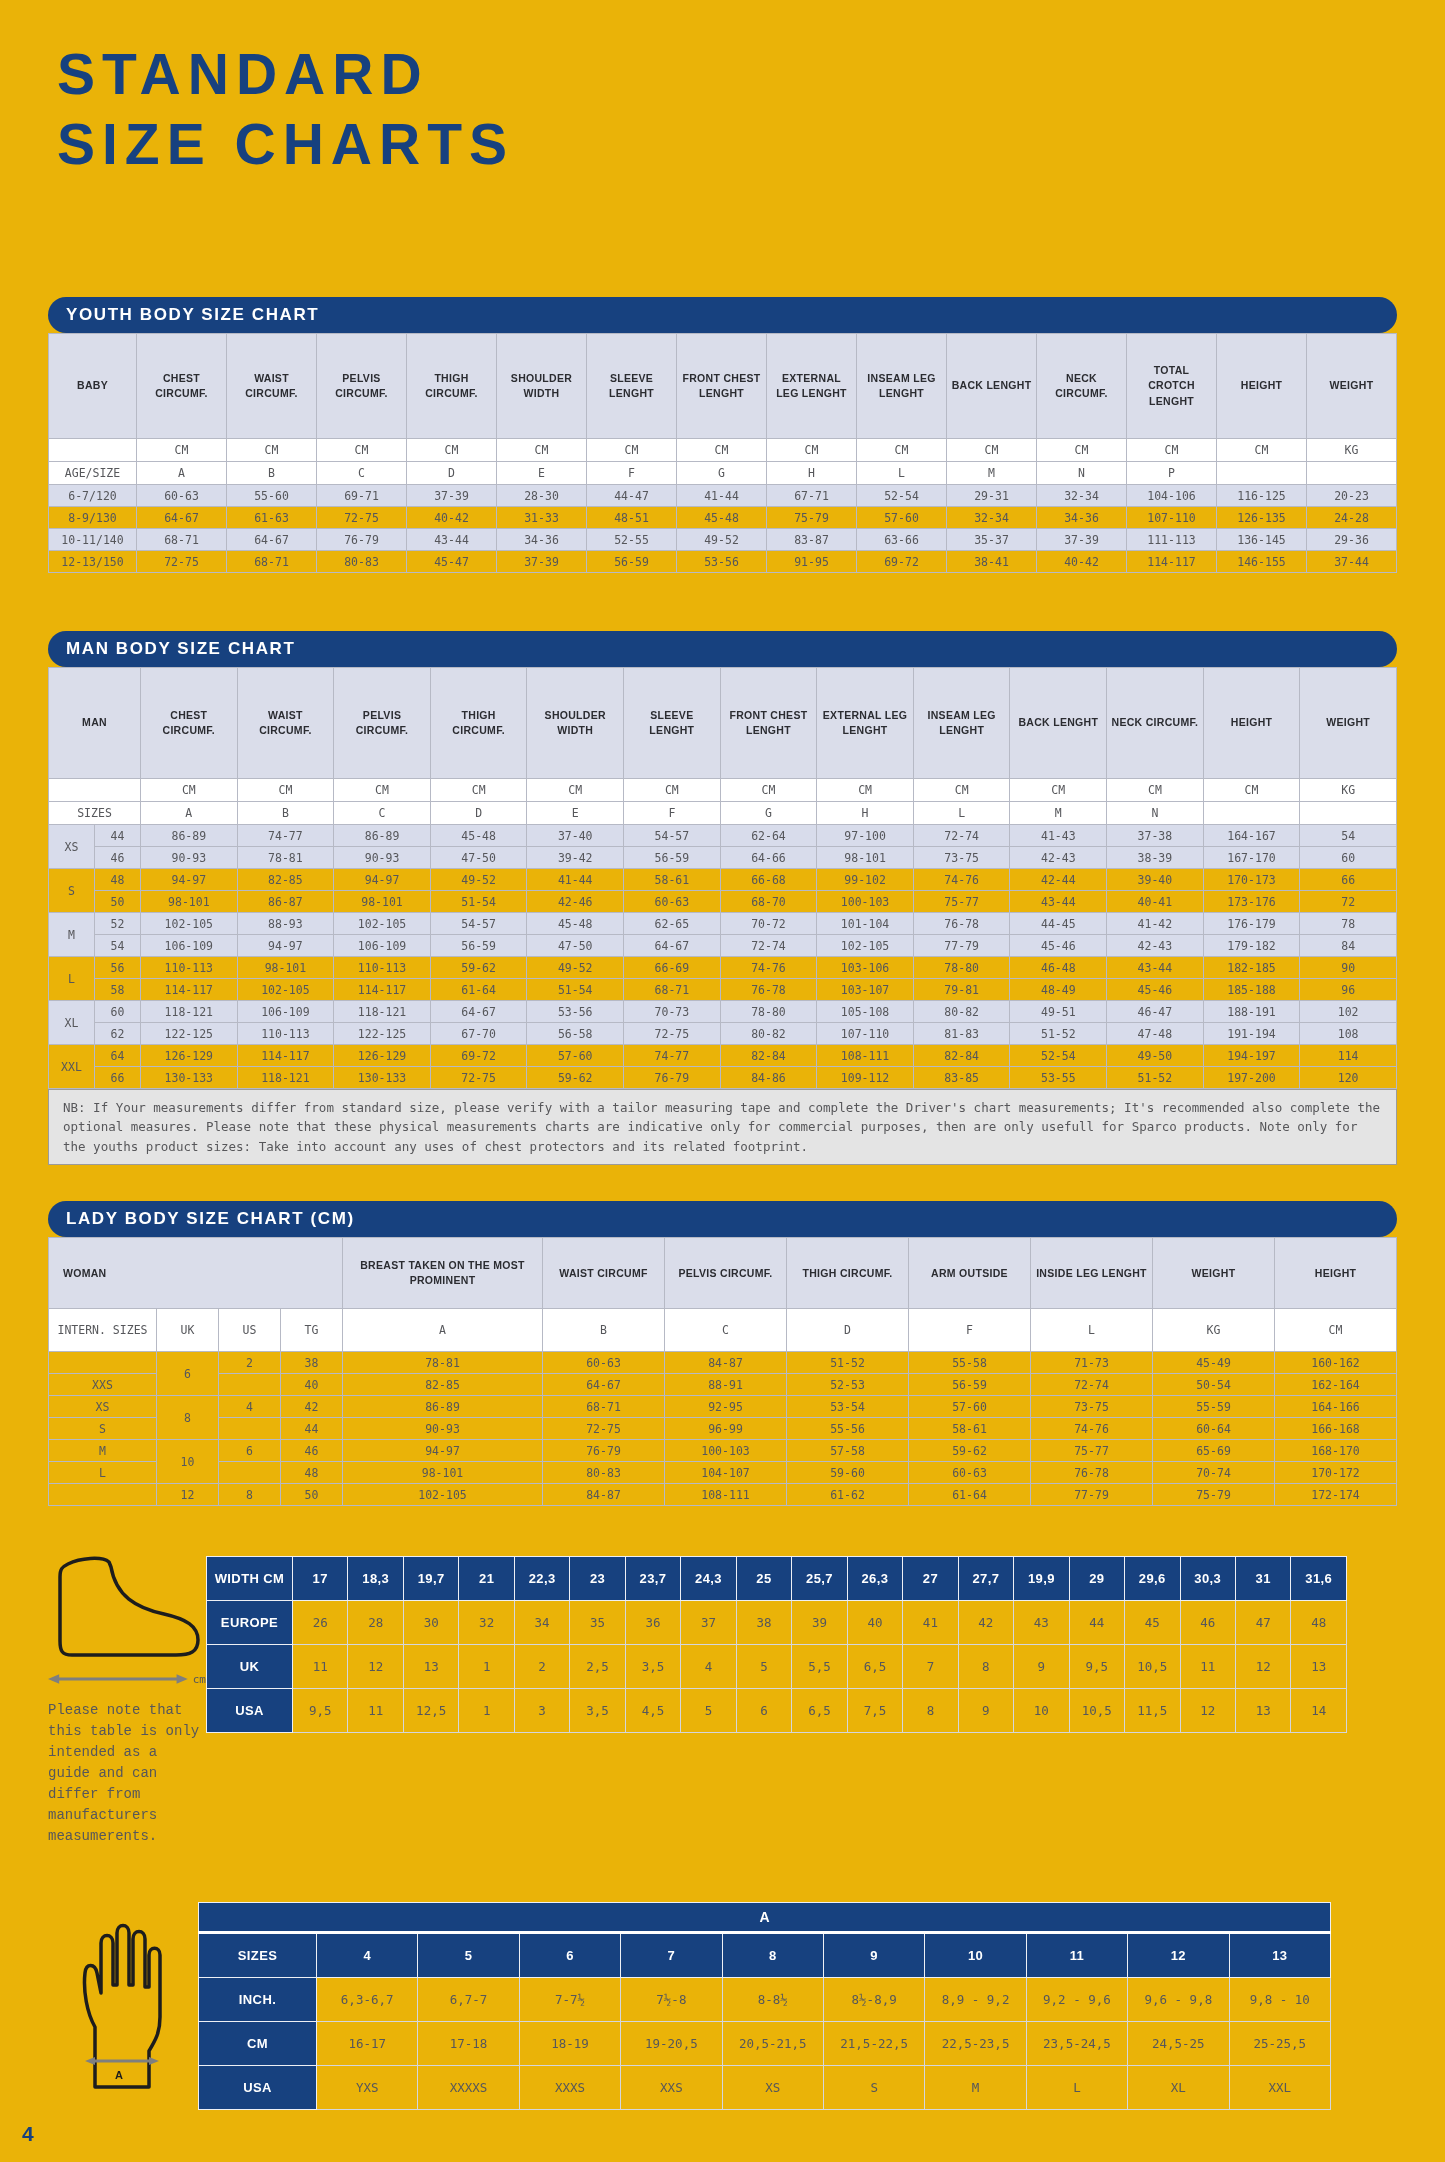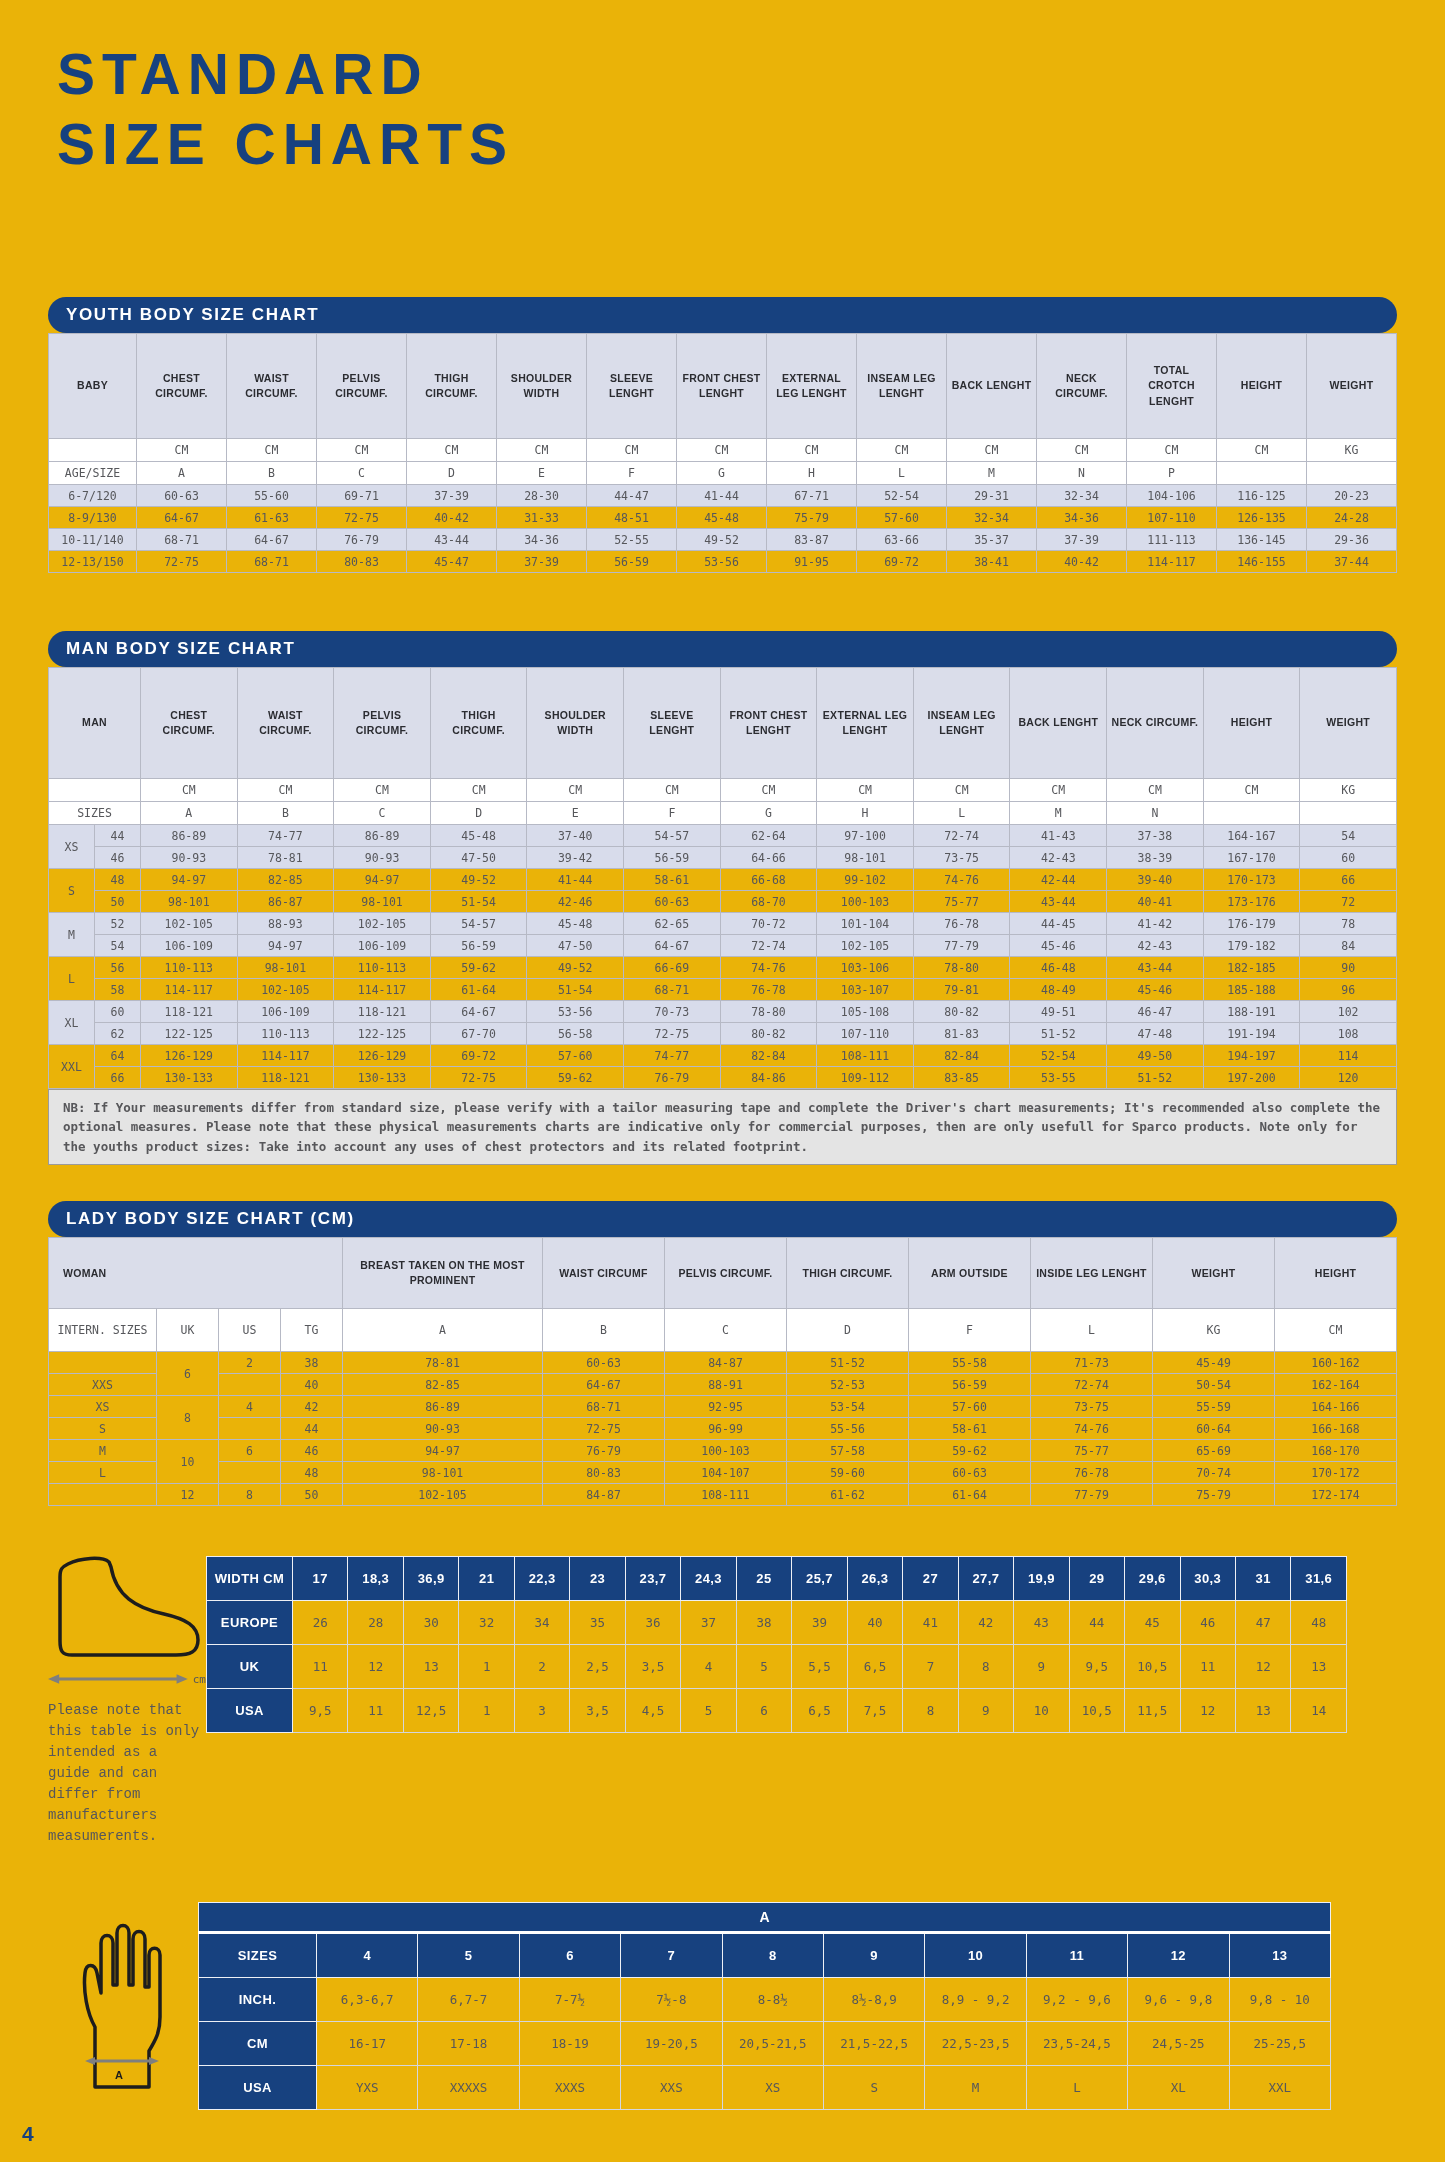--- a/index.html
+++ b/index.html
@@ -12,21 +12,21 @@
   table.size td{border:1px solid #b6b9c5;text-align:center;font-family:"DejaVu Sans Mono",monospace;font-size:11.5px;color:#56575b;height:21px;padding:0 2px;overflow:hidden;}
   tr.hdr td{background:#daddea;font-family:"Liberation Sans",sans-serif;font-weight:700;font-size:10.5px;color:#2b2c31;letter-spacing:.3px;line-height:1.45;padding:6px 3px;}
   .youth tr.hdr td{height:92px;}
   .man tr.hdr td{height:98px;}
   .lady tr.hdr td{height:58px;}
   tr.unit td,tr.letter td{background:#ffffff;height:22px;}
   tr.alt td{background:#d8dceb;}
   td.left{text-align:left !important;padding-left:14px !important;}
   .lady td{height:30px;}
   .lady tr.letter td{height:42px;}
-  .note{background:#e4e4e4;border:1px solid #9b9b9b;color:#57575a;font-family:"DejaVu Sans Mono",monospace;font-size:12.5px;line-height:1.55;padding:8px 14px;font-weight:bold;}
+  .note{background:#e4e4e4;border:1px solid #9b9b9b;color:#57575a;font-family:"DejaVu Sans Mono",monospace;font-size:12.5px;line-height:1.55;padding:8px 14px;}
   
   table.conv{width:100%;border-collapse:collapse;table-layout:fixed;}
   table.conv td{border:1px solid #d4d6dd;text-align:center;font-family:"DejaVu Sans Mono",monospace;font-size:12.5px;color:#56575b;height:43px;padding:0 2px;overflow:hidden;}
   table.conv td.navy, table.conv tr.navyrow td{background:#17417f;color:#fff;font-family:"Liberation Sans",sans-serif;font-weight:700;font-size:13px;letter-spacing:.4px;border-color:#eef0f5;}
   table.conv tr.abar td{background:#17417f;color:#fff;font-family:"Liberation Sans",sans-serif;font-weight:700;font-size:14px;height:28px;border-color:#eef0f5;border-bottom:3px solid #ffffff;}
   .shoe-row{display:flex;margin:50px 48px 0 48px;align-items:flex-start;}
   .shoe-left{width:158px;flex:0 0 158px;}
   .shoe-table-wrap{flex:1;padding-right:50px;padding-left:0;}
   .cm-label{font-family:"DejaVu Sans Mono",monospace;font-size:11px;color:#57575a;}
   .shoe-note{margin-top:14px;font-family:Liberation Mono, monospace;font-size:14px;line-height:1.5;color:#57575a;width:158px;}
@@ -590,21 +590,21 @@
     <div class="shoe-table-wrap">
       <table class="conv">
         <colgroup>
             <col style="width:86px">
           </colgroup>
         <tbody>
             <tr class="navyrow">
               <td>WIDTH CM</td>
               <td>17</td>
               <td>18,3</td>
-              <td>36,9</td>
+              <td>19,7</td>
               <td>21</td>
               <td>22,3</td>
               <td>23</td>
               <td>23,7</td>
               <td>24,3</td>
               <td>25</td>
               <td>25,7</td>
               <td>26,3</td>
               <td>27</td>
               <td>27,7</td>

